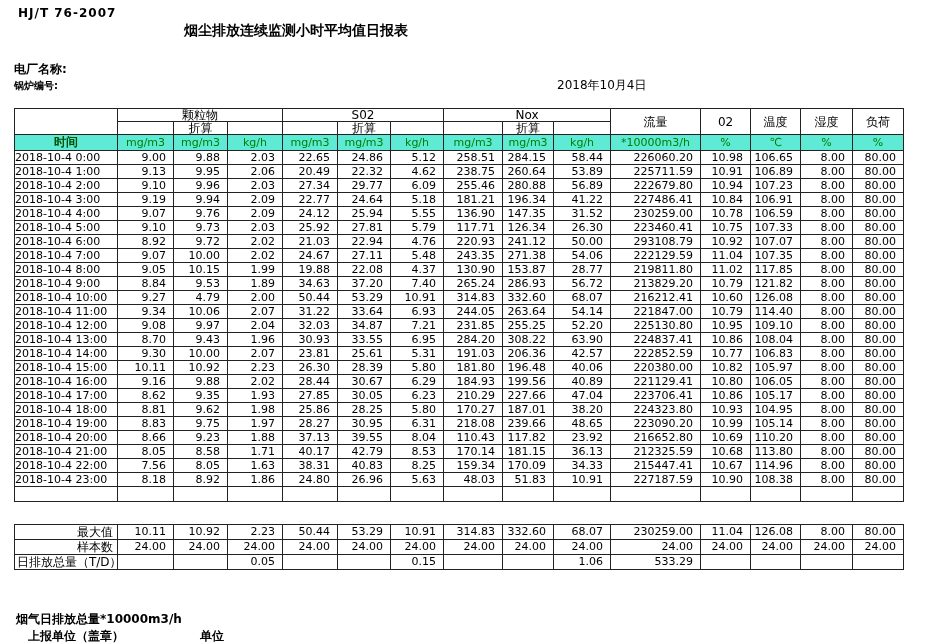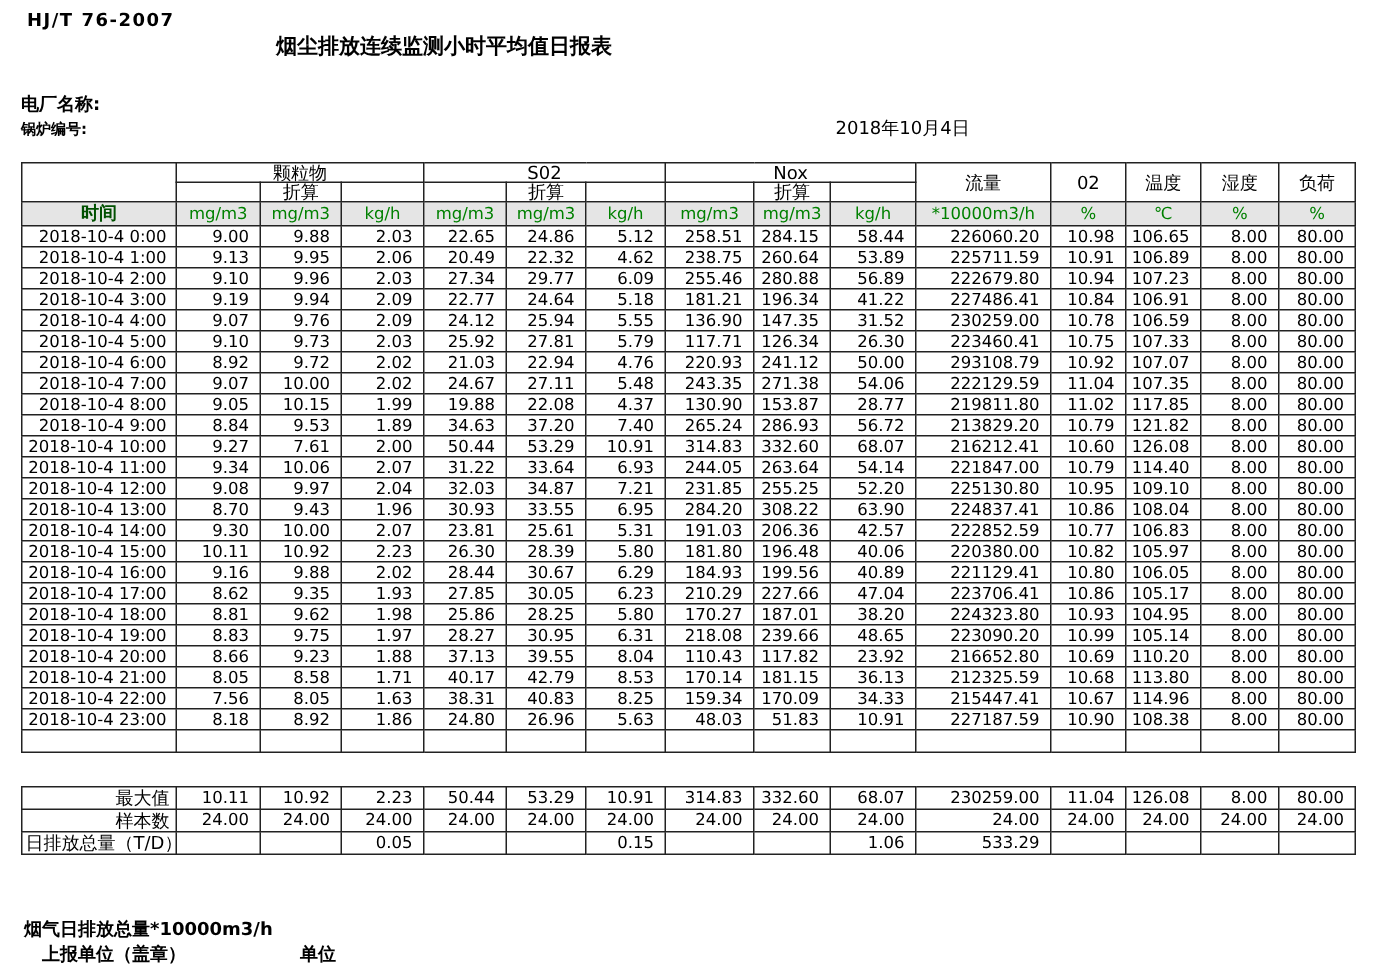--- a/index.html
+++ b/index.html
@@ -15,23 +15,23 @@
   .report-date{position:absolute;left:557px;top:77px;font-size:12px;}
 
   table{border-collapse:collapse;table-layout:fixed;width:889px;font-size:11px;}
   .main-table{position:absolute;left:14px;top:108px;}
   .summary-table{position:absolute;left:14px;top:524px;}
   th,td{
     border:1px solid #222;padding:0;overflow:hidden;white-space:nowrap;
     font-weight:normal;height:13px;line-height:13px;
   }
   thead tr.grp th{height:12px;line-height:12px;font-size:12px;}
-  thead tr.units th{height:15px;line-height:15px;background:#e5e5e5;color:#008000;font-size:11px;}
+  thead tr.units th{height:15px;line-height:15px;background:#5eead4;color:#008000;font-size:11px;}
   thead tr.units th.time-h{font-weight:bold;color:#005000;font-size:12px;}
-  td.time{text-align:right;padding-right:6px;font-size:11px;}
+  td.time{text-align:left;padding-right:6px;font-size:11px;}
   td.num{text-align:right;padding-right:7px;}
   .summary-table td{height:14px;line-height:14px;}
   td.sum-label{text-align:right;padding-right:4px;font-size:12px;}
   td.sum-label.left{text-align:left;padding-left:2px;}
   .footer-note{position:absolute;left:16px;top:611px;font-size:12px;font-weight:bold;}
   .footer-org{position:absolute;left:16px;top:628px;font-size:12px;font-weight:bold;margin-left:12px;}
   .footer-unit{position:absolute;left:200px;top:628px;font-size:12px;font-weight:bold;}
 </style>
 </head>
 <body>
@@ -268,21 +268,21 @@
         <td class="num">56.72</td>
         <td class="num">213829.20</td>
         <td class="num">10.79</td>
         <td class="num">121.82</td>
         <td class="num">8.00</td>
         <td class="num">80.00</td>
       </tr>
       <tr>
         <td class="time">2018-10-4 10:00</td>
         <td class="num">9.27</td>
-        <td class="num">7.61</td>
+        <td class="num">4.79</td>
         <td class="num">2.00</td>
         <td class="num">50.44</td>
         <td class="num">53.29</td>
         <td class="num">10.91</td>
         <td class="num">314.83</td>
         <td class="num">332.60</td>
         <td class="num">68.07</td>
         <td class="num">216212.41</td>
         <td class="num">10.60</td>
         <td class="num">126.08</td>

